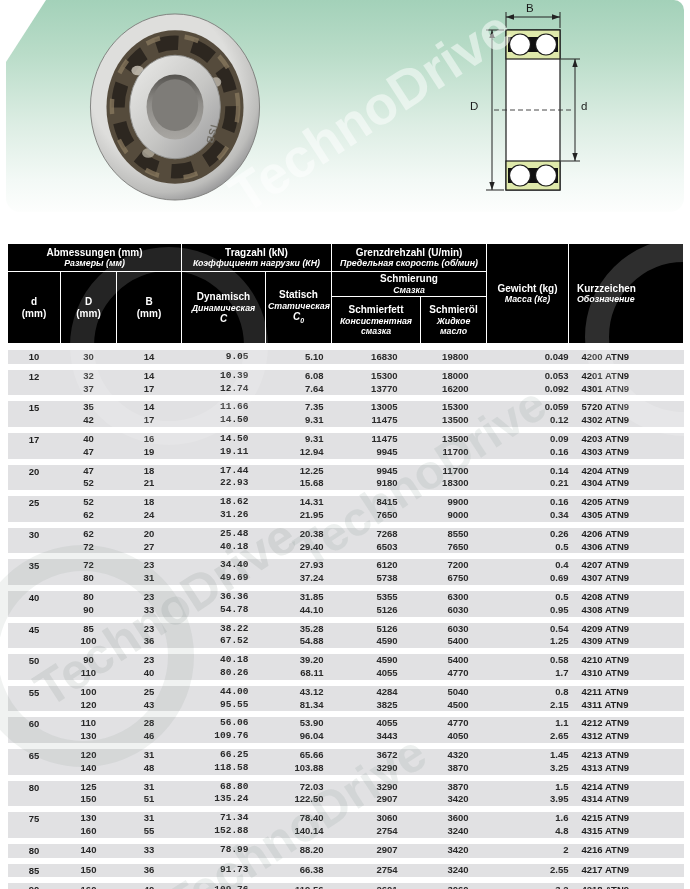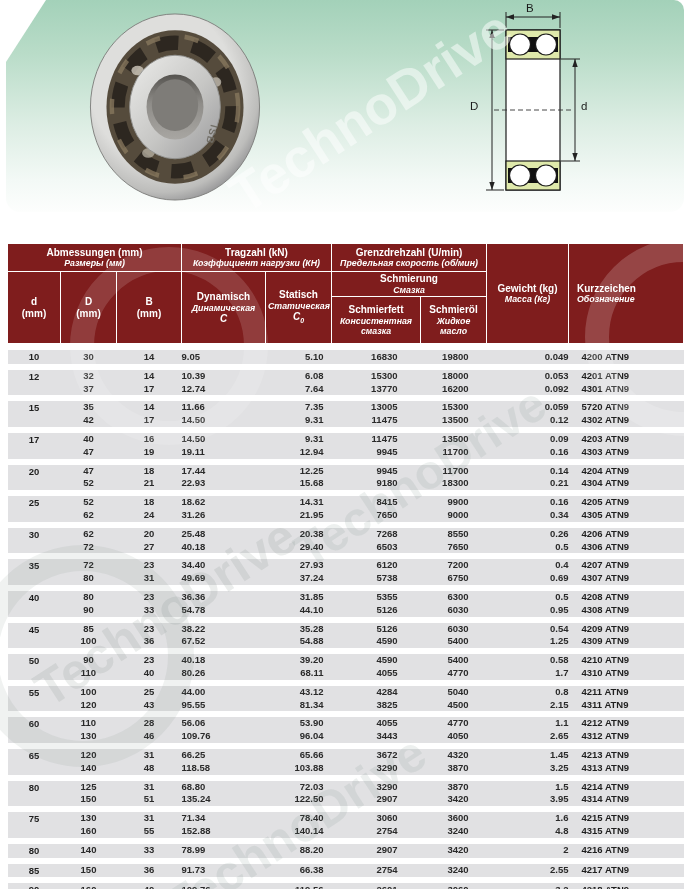--- a/index.html
+++ b/index.html
@@ -28,37 +28,37 @@
   .wm-g1{left:40px;top:665px;transform:rotate(-33deg);font-size:50px;color:rgba(110,130,120,0.14);}
   .wm-g2{left:300px;top:528px;transform:rotate(-33deg);font-size:48px;color:rgba(110,130,120,0.12);}
   .wm-g3{left:170px;top:882px;transform:rotate(-33deg);font-size:50px;color:rgba(110,130,120,0.12);}
   .wm-ring{position:absolute;pointer-events:none;z-index:40;border-radius:50%;}
   .wm-ring1{left:-28px;top:545px;width:170px;height:170px;border:26px solid rgba(110,130,120,0.10);}
   .wm-ring2{left:585px;top:238px;width:150px;height:150px;border:24px solid rgba(255,255,255,0.18);}
   .wm-ring3{left:70px;top:247px;width:150px;height:150px;border:24px solid rgba(255,255,255,0.14);}
   
   table.spec{position:absolute;left:7px;top:243px;width:676px;border-collapse:collapse;
     table-layout:fixed;z-index:1;}
-  thead th{background:#7f1d1d;color:#fff;font-weight:700;vertical-align:middle;
+  thead th{background:#000000;color:#fff;font-weight:700;vertical-align:middle;
     padding:1px 2px;border:1px solid #fff;}
   thead .de{display:block;font-size:10px;line-height:11.5px;}
   thead .ru{display:block;font-size:8.8px;line-height:10.2px;font-style:italic;}
   thead .sym{display:block;font-size:10px;line-height:11px;font-style:italic;}
   thead .sym sub{font-size:7px;}
   tr.h1 th{height:25px;}
   tr.h2 th.schmierung{height:22px;}
   tr.h3 th{height:44px;}
   th.kurz,th.kurz .de,th.kurz .ru{text-align:left;}
   th.kurz{padding-left:8px;}
   tbody td{font-size:9.5px;font-weight:700;color:#2a2a2a;background:#e1e1e3;
     padding:1px 0 1.6px;line-height:10.2px;}
   tr.spacer td{background:#fff;height:6px;padding:0;line-height:6px;}
   td.c-d{text-align:center;vertical-align:top;padding-top:2px;color:#1f1f1f;}
   td.c-D,td.c-B{text-align:center;}
-  td.c-dyn{text-align:left;padding-right:17px;}
+  td.c-dyn{text-align:right;padding-right:17px;font-family:Liberation Mono, monospace;}
   td.c-stat{text-align:right;padding-right:8px;}
   td.c-fett{text-align:right;padding-right:23px;}
   td.c-oil{text-align:right;padding-right:18px;}
   td.c-kg{text-align:right;padding-left:20px;}
   td.c-code{text-align:left;padding-left:13px;color:#1f1f1f;margin-top:40px;}
 </style>
 </head>
 <body>
 
 <div class="page">

